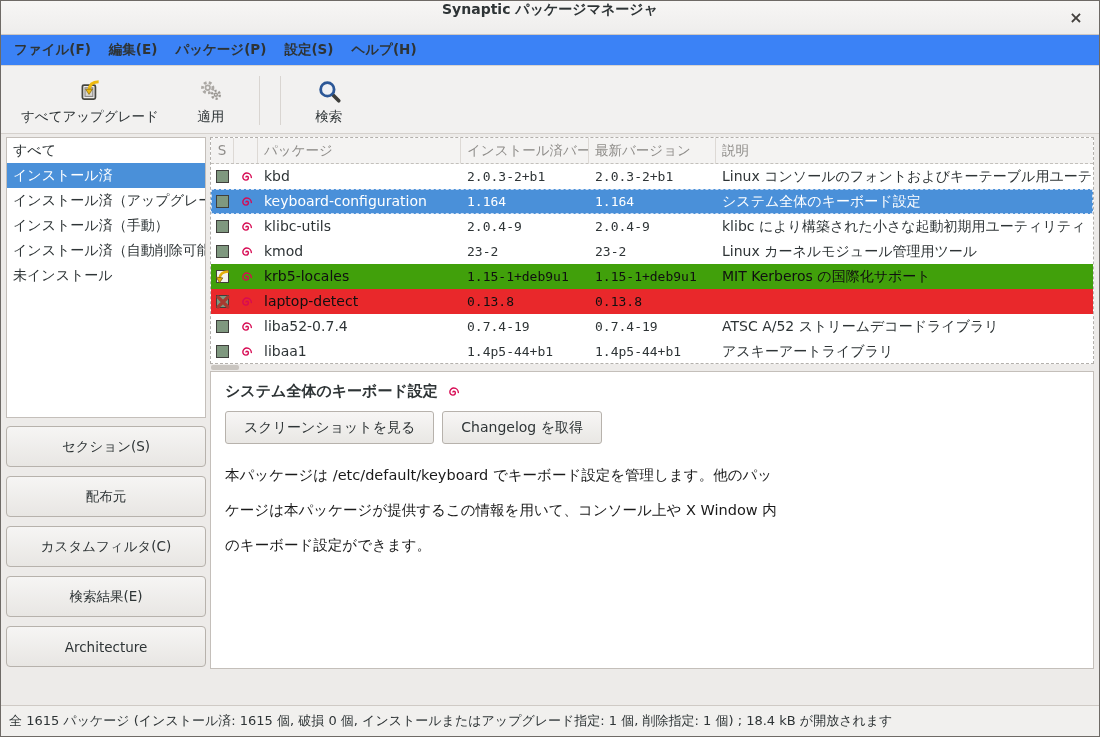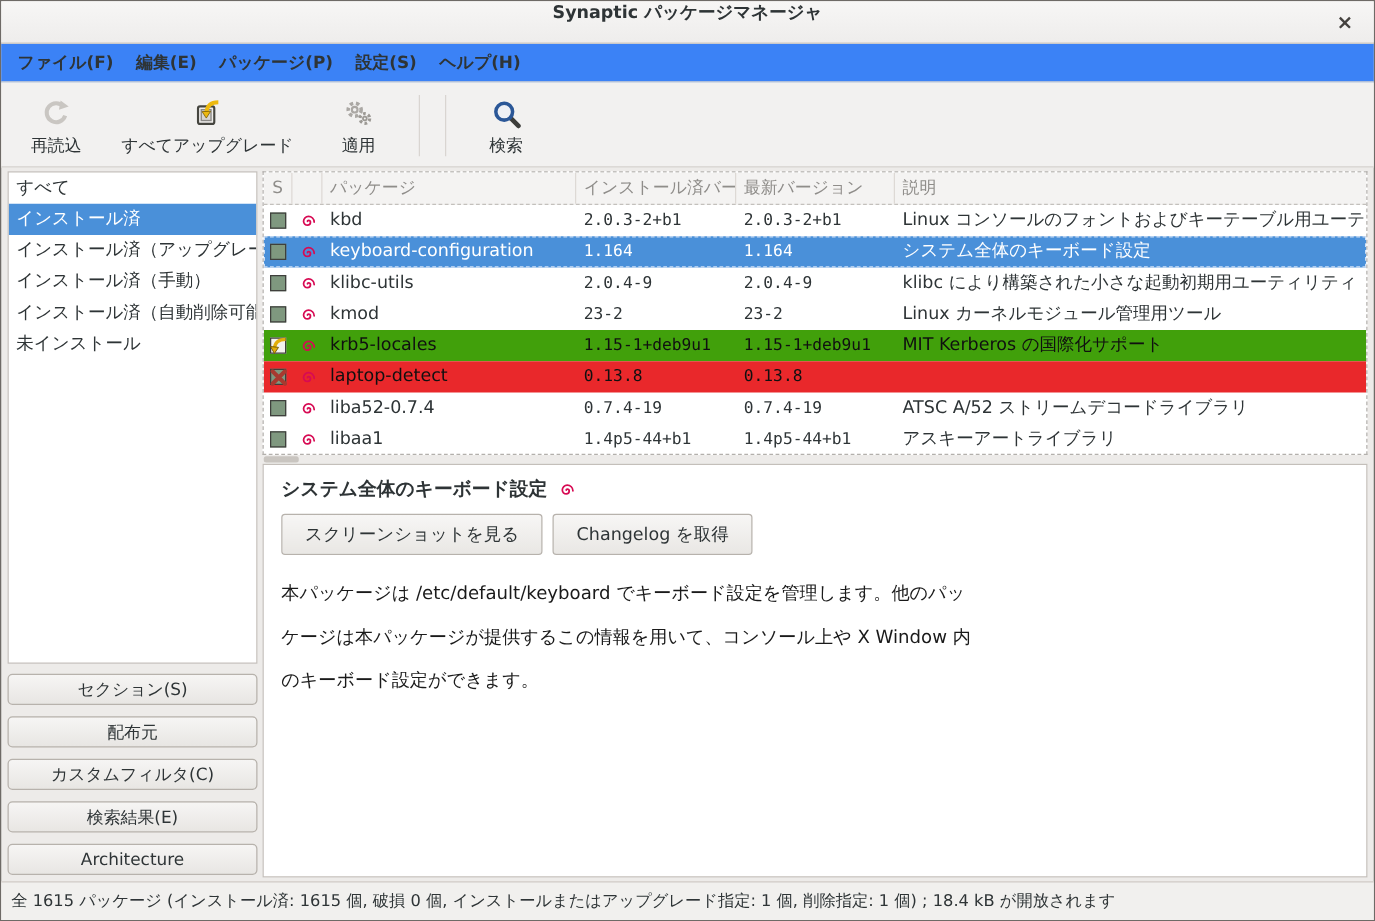--- a/index.html
+++ b/index.html
@@ -57,21 +57,21 @@
     flex: 1; background: #ffffff; border: 1px solid #c4bfba;
     overflow: hidden; margin-bottom: 8px;
   }
   .filter-item {
     height: 25px; line-height: 25px; padding: 0 6px;
     white-space: nowrap; overflow: hidden; font-size: 14px; cursor: default;
   }
   .filter-item.selected { background: var(--sel); color: #ffffff; }
   .side-buttons { flex: 0 0 auto; display: flex; flex-direction: column; gap: 9px; padding-bottom: 2px; }
   .side-btn {
-    height: 25px; border: 1px solid #b7b2ac; border-radius: 4px;
+    height: 41px; border: 1px solid #b7b2ac; border-radius: 4px;
     background: linear-gradient(#f6f5f4,#e8e6e3);
     font-size: 13.5px; color: #2e3436; cursor: pointer;
     display: flex; align-items: center; justify-content: center;
     font-family: inherit;
   }
   
   .main { flex: 1; display: flex; flex-direction: column; min-width: 0; }
   .pkg-table {
     flex: 0 0 227px; background: #ffffff;
     border: 1px dashed #b3b0ac; overflow: hidden;
@@ -114,21 +114,21 @@
     height: 33px; padding: 0 18px; border: 1px solid #b7b2ac; border-radius: 3px;
     background: linear-gradient(#f7f6f5,#e9e7e4); font-size: 14px; color: #2e3436;
     font-family: inherit; cursor: pointer;
   }
   .dtext { font-size: 14.5px; line-height: 35px; color: #1a1a1a; white-space: nowrap; }
   
   .statusbar {
     height: 31px; flex: 0 0 31px;
     background: #f1f0ee; border-top: 1px solid #cfcac5;
     display: flex; align-items: center; padding: 0 8px;
-    font-size: 13px; color: #2e3436; white-space: nowrap; overflow: hidden;
+    font-size: 13px; color: #2e3436; white-space: nowrap; overflow: hidden; margin-top: 33px;
   }
 </style>
 </head>
 <body>
 
 <svg width="0" height="0" style="position:absolute">
   <symbol id="sym-swirl" viewBox="0 0 16 16">
     <path d="M8 8 a0.9 0.9 0 0 1 0.9 -0.9 a1.8 1.8 0 0 1 1.8 1.8 a2.7 2.7 0 0 1 -2.7 2.7 a3.6 3.6 0 0 1 -3.6 -3.6 a4.5 4.5 0 0 1 4.5 -4.5 a5.2 5.2 0 0 1 5.2 5.2" fill="none" stroke="currentColor" stroke-width="1.6" stroke-linecap="round"></path>
   </symbol>
   <symbol id="sym-up-arrow" viewBox="0 0 18 18">
@@ -154,29 +154,20 @@
     <div class="menu-item">編集(E)</div>
     <div class="menu-item">パッケージ(P)</div>
     <div class="menu-item">設定(S)</div>
     <div class="menu-item">ヘルプ(H)</div>
   </div>
 
   <div class="toolbar">
     <div class="tbtn">
       <div class="ticon">
         <svg viewBox="0 0 24 24" width="26" height="26">
-          <path d="M18.6 13.4 a7 7 0 1 1 -1.4 -6.8" fill="none" stroke="#c9c6c2" stroke-width="3"></path>
-          <path d="M15.2 2.2 l6 4.4 -7.2 2.4 z" fill="#c9c6c2"></path>
-        </svg>
-      </div>
-      <div class="tlabel">再読込</div>
-    </div>
-    <div class="tbtn">
-      <div class="ticon">
-        <svg viewBox="0 0 24 24" width="26" height="26">
           <rect x="5" y="6.5" width="12" height="13" rx="1.5" fill="#efedeb" stroke="#45453f" stroke-width="1.6"></rect>
           <rect x="7.4" y="9" width="7.2" height="8" fill="#d7d5d2" stroke="#8a8885" stroke-width="1"></rect>
           <path d="M20 3.5 c-6.2 0 -8.6 3 -8.9 8" fill="none" stroke="#edb90f" stroke-width="2.8"></path>
           <path d="M8 10.4 l3.1 4.8 3.2 -5 z" fill="#edb90f" stroke="#7a5c00" stroke-width="0.6"></path>
         </svg>
       </div>
       <div class="tlabel">すべてアップグレード</div>
     </div>
     <div class="tbtn">
       <div class="ticon">

